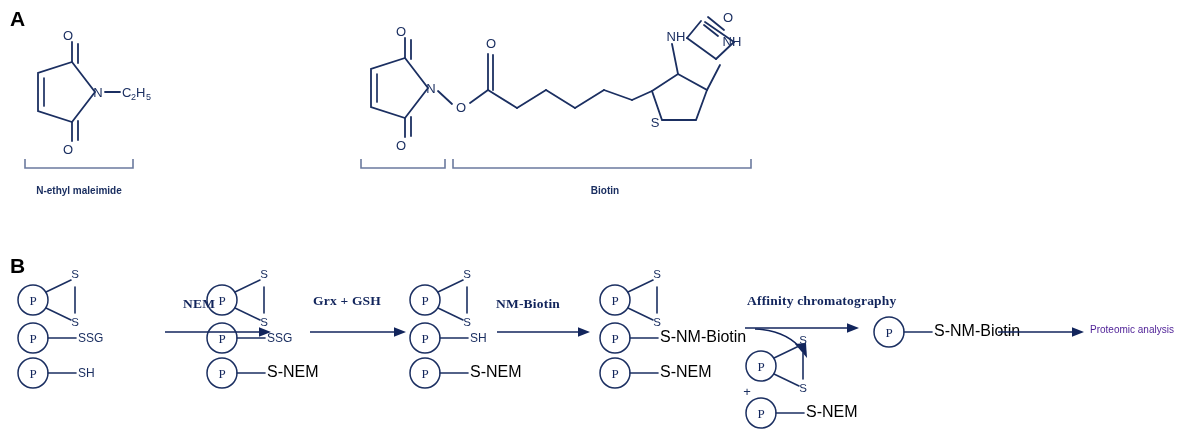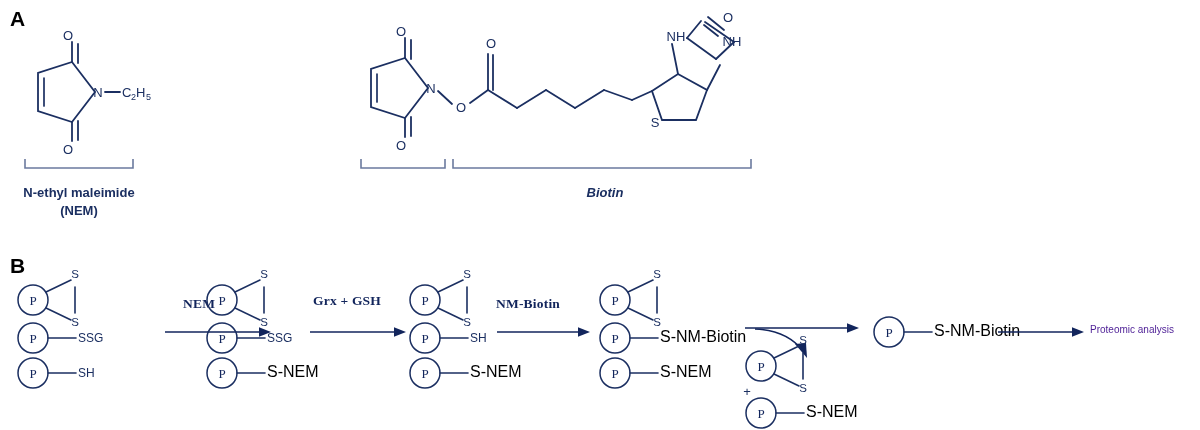--- a/index.html
+++ b/index.html
@@ -32,21 +32,21 @@
 
   .struct-svg {
     position: absolute;
     overflow: visible;
   }
   .bracket-label {
     position: absolute;
     text-align: center;
     font-family: "Liberation Sans", sans-serif;
     font-weight: bold;
-    font-size: 13px;
+    font-size: 10px;
     color: #1b2f61;
     line-height: 1.35;
     white-space: nowrap;
   }
   .reagent-label {
     position: absolute;
     font-family: "Liberation Serif", serif;
     font-weight: bold;
     font-size: 13.5px;
     color: #12255c;
@@ -130,21 +130,20 @@
     <text class="atom-sub" x="111" y="72" text-anchor="start">2</text>
     <text class="atom" x="116" y="69" text-anchor="start">H</text>
     <text class="atom-sub" x="126" y="72" text-anchor="start">5</text>
   </svg>
 
   <svg class="struct-svg" style="left:24px; top:158px;" width="110" height="14" viewBox="0 0 110 14">
     <path d="M 1,1 L 1,10 L 109,10 L 109,1" fill="none" stroke="#6b7a9e" stroke-width="1.6"></path>
   </svg>
   <div class="bracket-label" style="left:4px; top:184px; width:150px;">
     <div>N-ethyl maleimide</div>
-    <div>(NEM)</div>
   </div>
 
   <svg class="struct-svg" style="left:360px; top:8px;" width="420" height="155" viewBox="0 0 420 155">
     <g fill="none" stroke="#1b2f61" stroke-width="1.8" stroke-linecap="round">
 
       <path d="M 45,50 L 68,80 L 45,110 L 11,99 L 11,61 Z"></path>
       <path d="M 17,66 L 17,94" stroke-width="1.7"></path>
 
       <path d="M 45,50 L 45,30"></path>
       <path d="M 51,51 L 51,32"></path>
@@ -190,21 +189,21 @@
     <text class="atom" x="295" y="119" text-anchor="middle">S</text>
   </svg>
 
   <svg class="struct-svg" style="left:360px; top:158px;" width="86" height="14" viewBox="0 0 86 14">
     <path d="M 1,1 L 1,10 L 85,10 L 85,1" fill="none" stroke="#6b7a9e" stroke-width="1.6"></path>
   </svg>
 
   <svg class="struct-svg" style="left:452px; top:158px;" width="300" height="14" viewBox="0 0 300 14">
     <path d="M 1,1 L 1,10 L 299,10 L 299,1" fill="none" stroke="#6b7a9e" stroke-width="1.6"></path>
   </svg>
-  <div class="bracket-label" style="left:540px; top:184px; width:130px;font-style:italic;">
+  <div class="bracket-label" style="left:540px; top:184px; width:130px;">
     <div>Biotin</div>
   </div>
 
   <svg class="species-svg" style="left:8px; top:268px;" width="160" height="120" viewBox="0 0 160 120">
     <g fill="none" stroke="#1b2f61" stroke-width="1.6" stroke-linecap="round">
       <circle cx="25" cy="32" r="15" stroke-width="1.5"></circle>
       <path d="M 38,24 L 63,12"></path>
       <path d="M 38,40 L 63,52"></path>
       <path d="M 67,19 L 67,45"></path>
       <circle cx="25" cy="70" r="15" stroke-width="1.5"></circle>
@@ -306,20 +305,21 @@
     <text class="sulfur" x="67" y="10" text-anchor="middle">S</text>
     <text class="sulfur" x="67" y="58" text-anchor="middle">S</text>
     <text x="70" y="74" text-anchor="start">
       <tspan class="tail">S-</tspan><tspan class="tail-bold">NM-Biotin</tspan>
     </text>
     <text x="70" y="109" text-anchor="start">
       <tspan class="tail">S-</tspan><tspan class="tail-bold">NEM</tspan>
     </text>
   </svg>
 
+  <div class="reagent-label" style="left:747px; top:293px;">Affinity chromatography</div>
   <svg class="arrow-svg" style="left:745px; top:318px;" width="130" height="50" viewBox="0 0 130 50">
     <g stroke="#12255c" stroke-width="1.6" fill="#12255c">
       <path d="M 0,10 L 104,10" fill="none"></path>
       <path d="M 102,5.2 L 114,10 L 102,14.8 Z" stroke="none"></path>
       <path d="M 10,11 C 34,12 48,20 58,33" fill="none"></path>
       <path d="M 50,26 L 62,40 L 61,25 Z" stroke="none"></path>
     </g>
   </svg>
 
   <svg class="species-svg" style="left:736px; top:340px;" width="160" height="90" viewBox="0 0 160 90">

